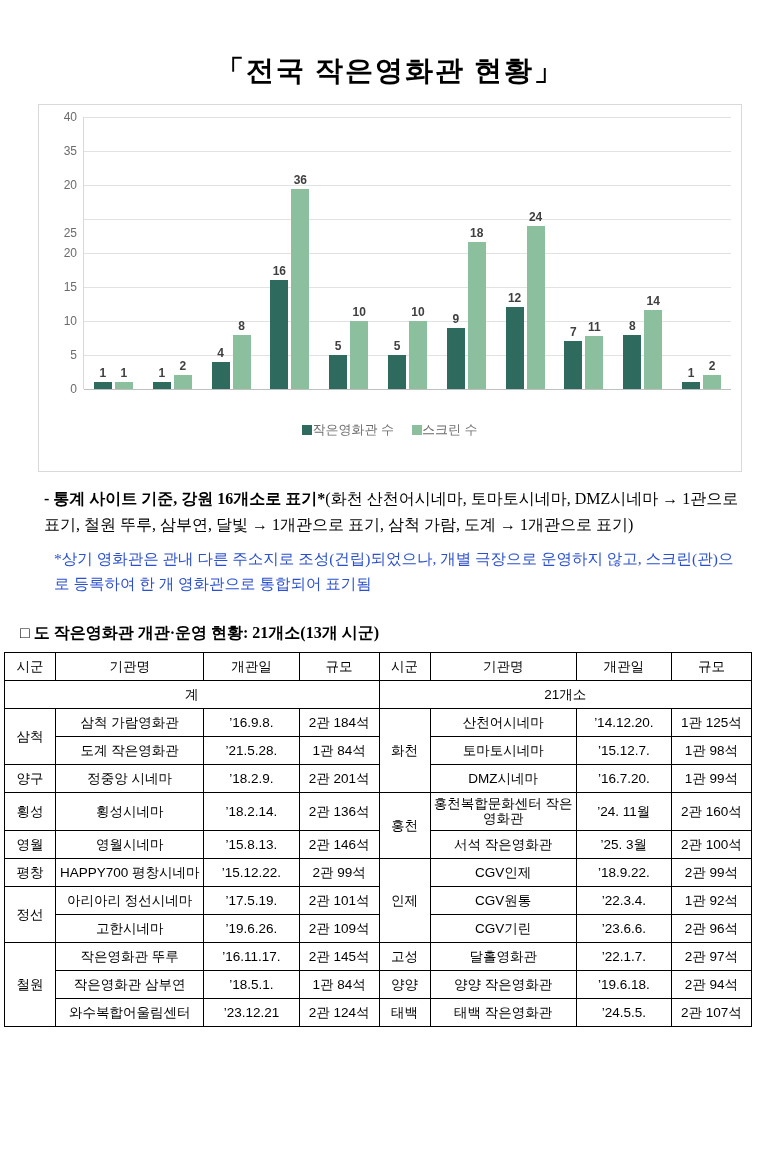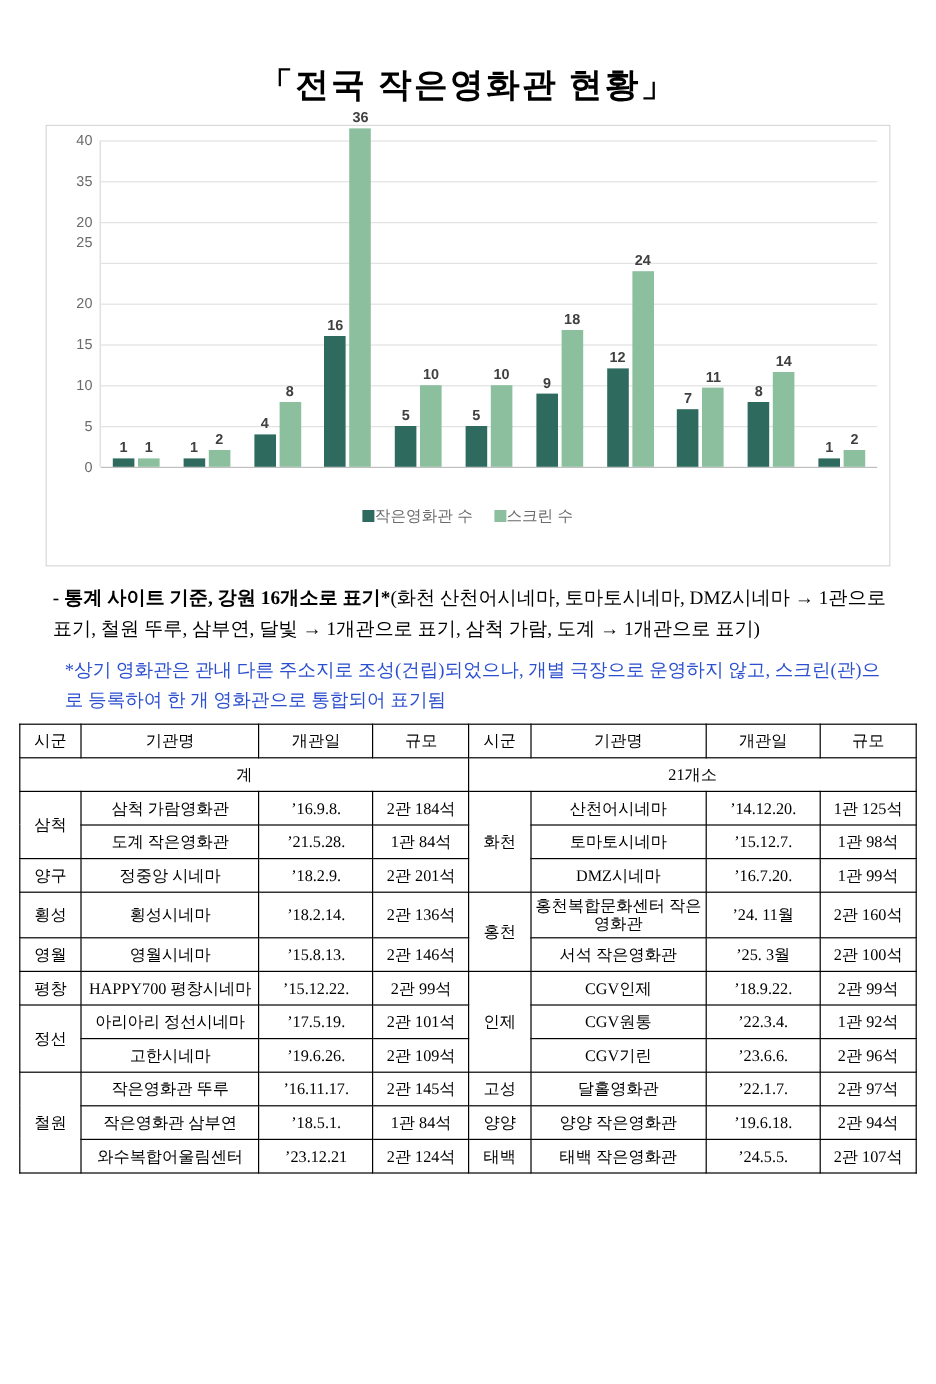--- a/index.html
+++ b/index.html
@@ -170,23 +170,23 @@
   .section-head {
     margin: 26px 20px 8px 20px;
     font-size: 16px;
     font-family: "Liberation Serif", serif;
     font-weight: bold;
   }
 
   
   table.data {
     border-collapse: collapse;
-    margin: 0 16px;
+    margin: 0 4px;
     width: 748px;
-    font-family: Liberation Serif, serif;
+    font-family: Liberation Sans, sans-serif;
     font-size: 13.5px;
   }
   table.data th, table.data td {
     border: 1px solid #000;
     padding: 3px 2px;
     text-align: center;
     height: 21px;
     line-height: 1.15;
   }
   table.data th {
@@ -206,21 +206,21 @@
   <div class="doc-title">「전국 작은영화관 현황」</div>
 
   <div class="chart-box">
     <div class="plot-wrap">
       <div class="y-axis" id="yaxis">
           <div class="y-tick" style="top: 272px;">0</div>
           <div class="y-tick" style="top: 238px;">5</div>
           <div class="y-tick" style="top: 204px;">10</div>
           <div class="y-tick" style="top: 170px;">15</div>
           <div class="y-tick" style="top: 136px;">20</div>
-          <div class="y-tick" style="top: 85px;">25</div>
+          <div class="y-tick" style="top: 116px;">25</div>
           <div class="y-tick" style="top: 68px;">20</div>
           <div class="y-tick" style="top: 34px;">35</div>
           <div class="y-tick" style="top: 0px;">40</div>
         </div>
       <div class="plot-area" id="plotarea">
         <div id="grid">
             <div class="gridline base" style="top: 272px;"></div>
             <div class="gridline" style="top: 238px;"></div>
             <div class="gridline" style="top: 204px;"></div>
             <div class="gridline" style="top: 170px;"></div>
@@ -252,21 +252,21 @@
                 <span class="val">4</span>
               </div>
               <div class="bar s2" style="height: 54.4px;">
                 <span class="val">8</span>
               </div>
             </div>
             <div class="group">
               <div class="bar s1" style="height: 108.8px;">
                 <span class="val">16</span>
               </div>
-              <div class="bar s2" style="height: 282px;">
+              <div class="bar s2" style="height: 200px;">
                 <span class="val">36</span>
               </div>
             </div>
             <div class="group">
               <div class="bar s1" style="height: 34px;">
                 <span class="val">5</span>
               </div>
               <div class="bar s2" style="height: 68px;">
                 <span class="val">10</span>
               </div>
@@ -276,37 +276,37 @@
                 <span class="val">5</span>
               </div>
               <div class="bar s2" style="height: 68px;">
                 <span class="val">10</span>
               </div>
             </div>
             <div class="group">
               <div class="bar s1" style="height: 61.2px;">
                 <span class="val">9</span>
               </div>
-              <div class="bar s2" style="height: 114px;">
+              <div class="bar s2" style="height: 147px;">
                 <span class="val">18</span>
               </div>
             </div>
             <div class="group">
               <div class="bar s1" style="height: 81.6px;">
                 <span class="val">12</span>
               </div>
               <div class="bar s2" style="height: 163.2px;">
                 <span class="val">24</span>
               </div>
             </div>
             <div class="group">
               <div class="bar s1" style="height: 47.6px;">
                 <span class="val">7</span>
               </div>
-              <div class="bar s2" style="height: 66px;">
+              <div class="bar s2" style="height: 53px;">
                 <span class="val">11</span>
               </div>
             </div>
             <div class="group">
               <div class="bar s1" style="height: 54.4px;">
                 <span class="val">8</span>
               </div>
               <div class="bar s2" style="height: 79px;">
                 <span class="val">14</span>
               </div>
@@ -336,20 +336,21 @@
 
   <div class="notes">
     <div class="note-bullet">
       <span class="lead">- 통계 사이트 기준, 강원 16개소로 표기*</span><span>(화천 산천어시네마, 토마토시네마, DMZ시네마 → 1관으로 표기, 철원 뚜루, 삼부연, 달빛 → 1개관으로 표기, 삼척 가람, 도계 → 1개관으로 표기)</span>
     </div>
     <div class="note-blue">
       <span>*상기 영화관은 관내 다른 주소지로 조성(건립)되었으나, 개별 극장으로 운영하지 않고, 스크린(관)으로 등록하여 </span><span class="b">한 개 영화관으로 통합</span><span>되어 표기됨</span>
     </div>
   </div>
 
+  <div class="section-head">□ 도 작은영화관 개관·운영 현황: 21개소(13개 시군)</div>
 
   <table class="data">
     <thead>
       <tr id="theadrow">
           <th class="colw-sigun">시군</th>
           <th class="colw-name">기관명</th>
           <th class="colw-date">개관일</th>
           <th class="colw-size">규모</th>
           <th class="colw-sigun">시군</th>
           <th class="colw-name">기관명</th>

